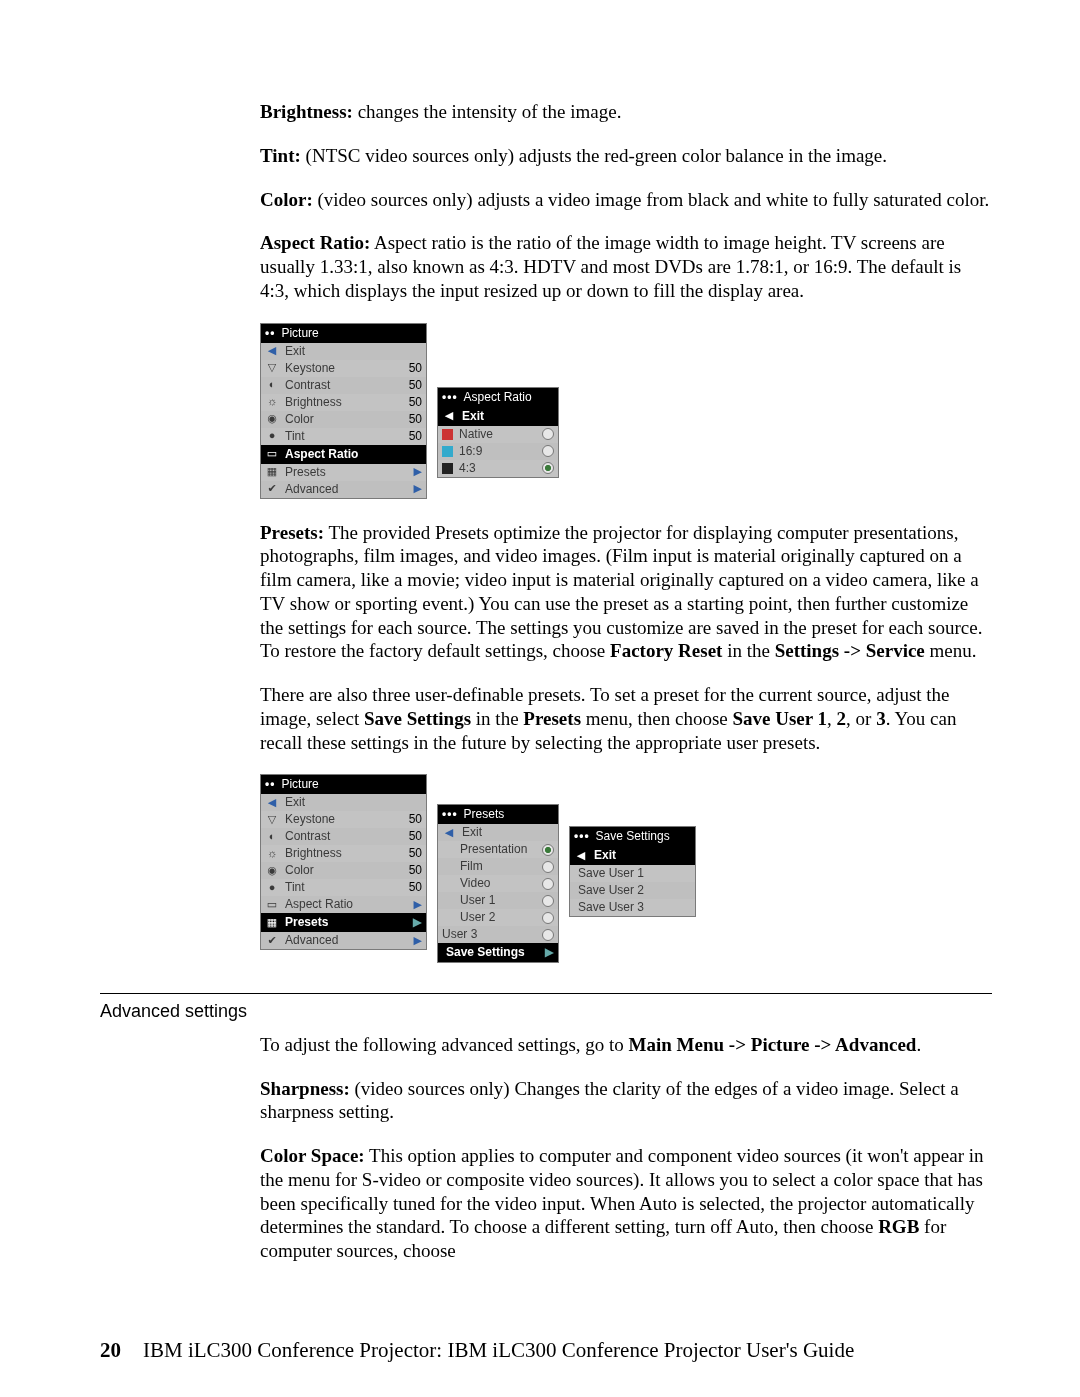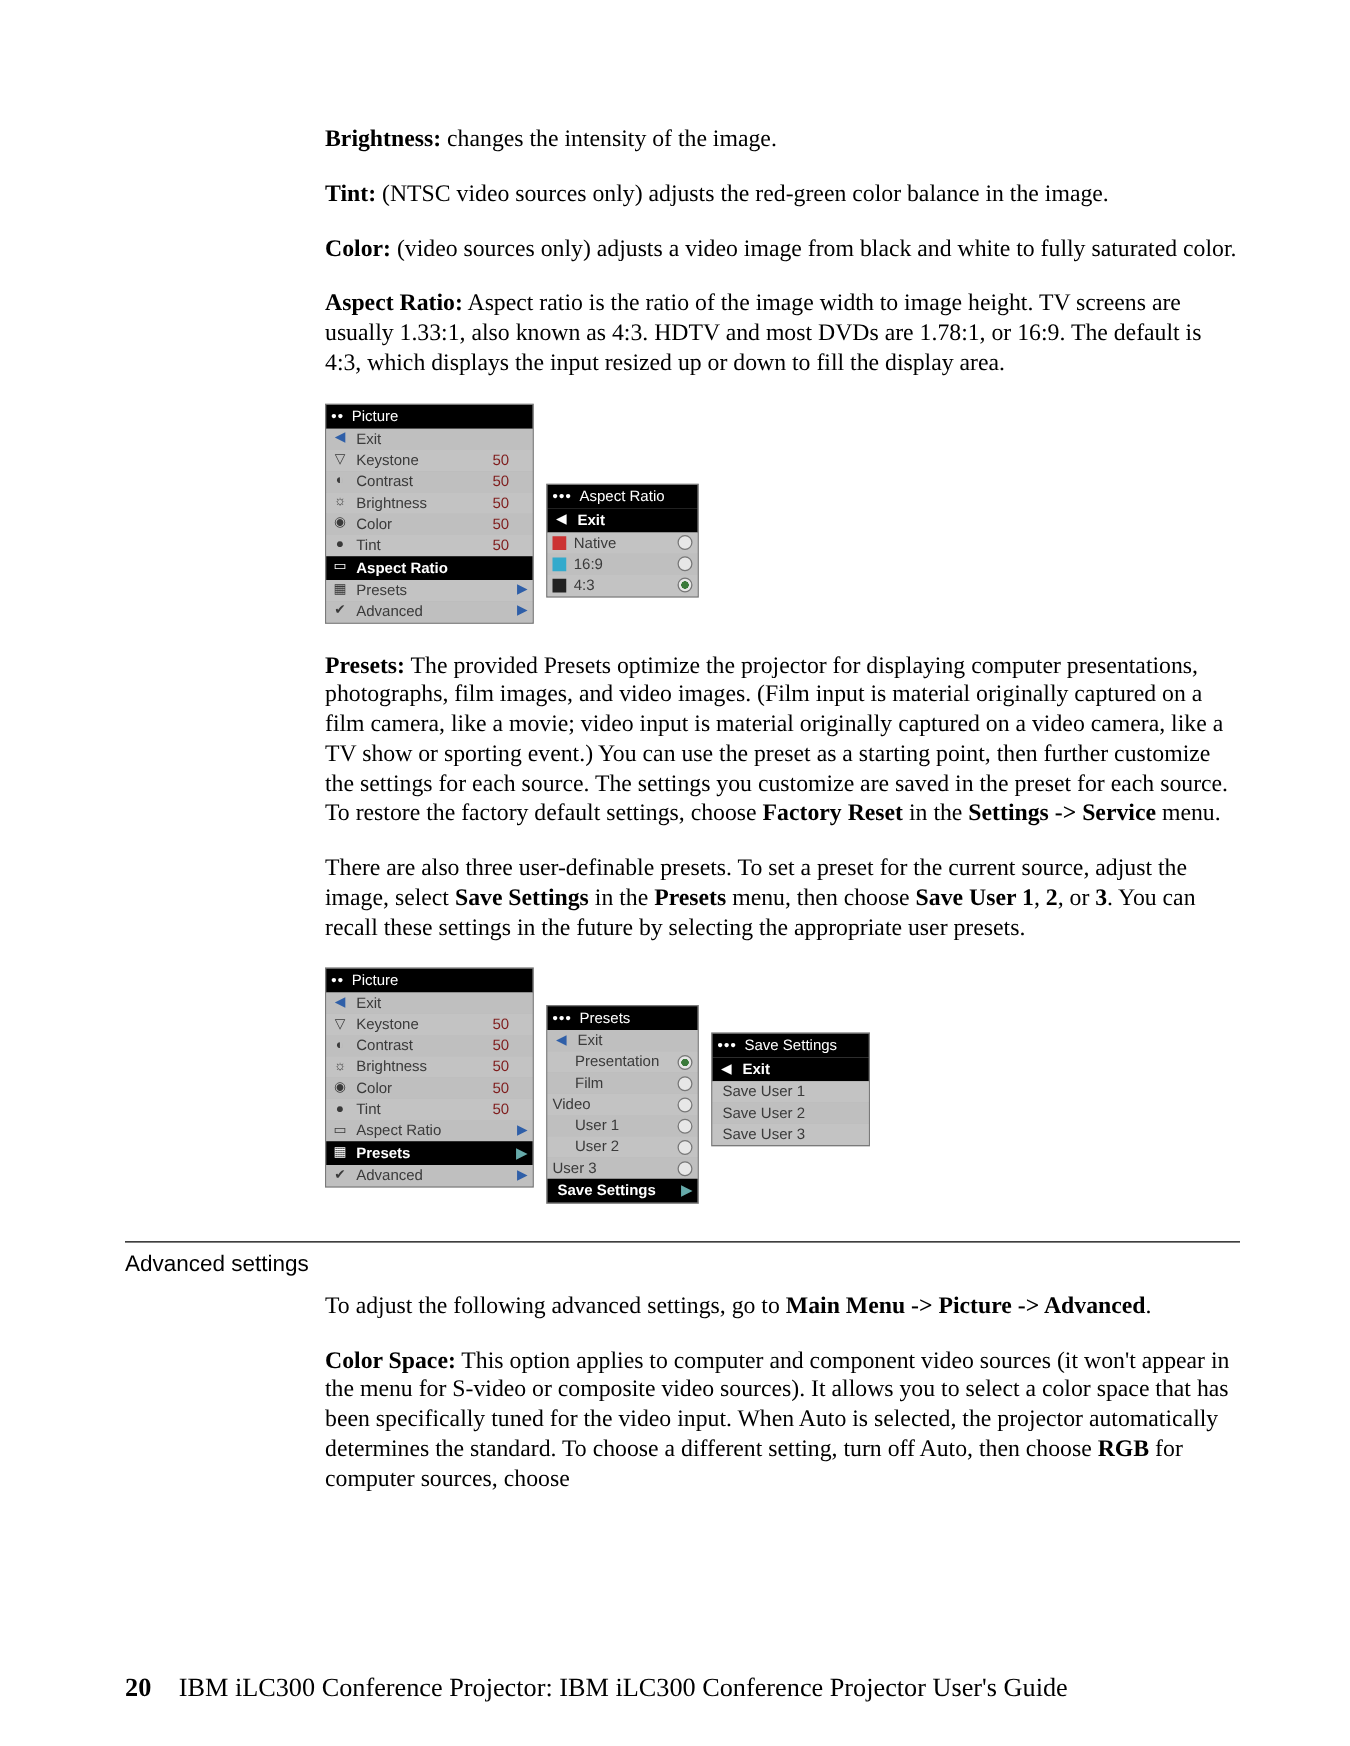--- a/index.html
+++ b/index.html
@@ -70,21 +70,21 @@
   .osd .hdr .dots { letter-spacing: 1px; font-weight: bold; }
   .osd .row {
     display: flex;
     align-items: center;
     padding: 1px 4px;
     gap: 6px;
     background: #bfbfbf;
   }
   .osd .row:nth-child(odd) { background:#c3c3c3; }
   .osd .row .lab { flex: 1; color:#3a3a3a; }
-  .osd .row .val { width: 28px; text-align: left; color:#7f1d1d; }
+  .osd .row .val { width: 28px; text-align: right; color:#000000; }
   .osd .row .arr { width: 14px; text-align: right; color:#2f5fa8; font-size:11px; }
   .osd .row .radio {
     width: 10px; height: 10px; border: 1px solid #777; border-radius: 50%;
     background:#e7e7e7;
   }
   .osd .row .radio.sel { background: radial-gradient(circle, #3a7a3a 40%, #e7e7e7 45%); }
   .ico {
     width: 14px; height: 14px; display: inline-flex; align-items:center; justify-content:center;
     font-size: 11px; color:#3a3a3a;
   }
@@ -276,21 +276,21 @@
               </div>
             <div class="row">
                 <span class="lab" style="margin-left:18px">Presentation</span>
                 <span class="radio sel"></span>
               </div>
             <div class="row">
                 <span class="lab" style="margin-left:18px">Film</span>
                 <span class="radio"></span>
               </div>
             <div class="row">
-                <span class="lab" style="">Video</span>
+                <span class="lab" style="margin-left:18px">Video</span>
                 <span class="radio"></span>
               </div>
             <div class="row">
                 <span class="lab" style="margin-left:18px">User 1</span>
                 <span class="radio"></span>
               </div>
             <div class="row">
                 <span class="lab" style="margin-left:18px">User 2</span>
                 <span class="radio"></span>
               </div>
@@ -332,20 +332,23 @@
   </div>
 
   <hr class="section-hr">
   <h2 class="section-title">Advanced settings</h2>
 
   <div class="body-col">
     <p class="para">
       <span>To adjust the following advanced settings, go to </span><b>Main Menu -&gt; Picture -&gt; Advanced</b><span>.</span>
     </p>
 
+    <p class="para">
+      <b>Sharpness:</b><span> (video sources only) Changes the clarity of the edges of a video image. Select a sharpness setting.</span>
+    </p>
 
     <p class="para" style="margin-bottom:0">
       <b>Color Space:</b><span> This option applies to computer and component video sources (it won't appear in the menu for S-video or composite video sources). It allows you to select a color space that has been specifically tuned for the video input. When Auto is selected, the projector automatically determines the standard. To choose a different setting, turn off Auto, then choose </span><b>RGB</b><span> for computer sources, choose</span>
     </p>
   </div>
 
   <div class="footer">
     <span class="pnum">20</span><span>IBM iLC300 Conference Projector: IBM iLC300 Conference Projector User's Guide</span>
   </div>
 

